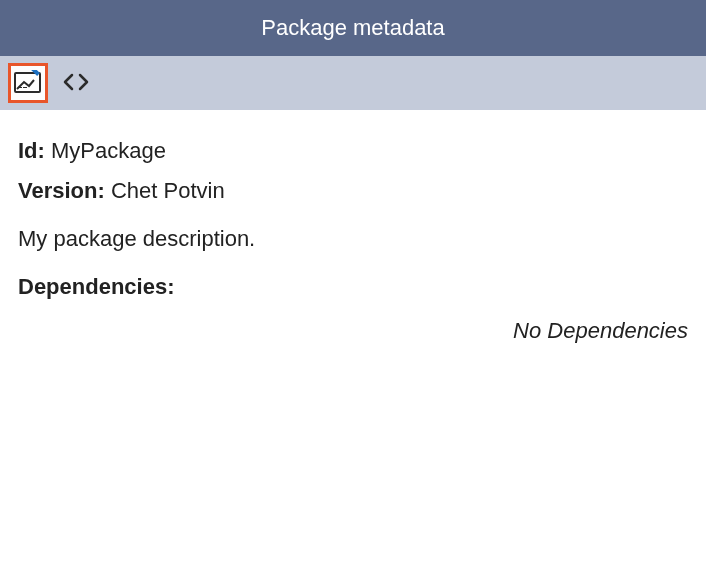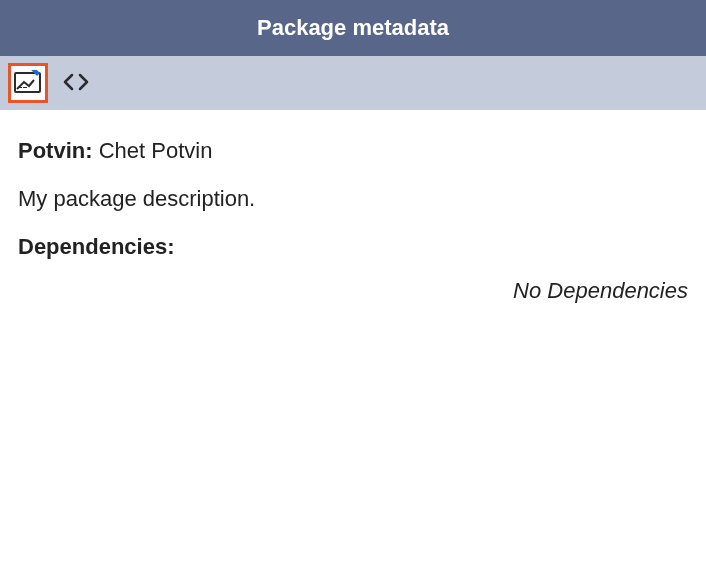--- a/index.html
+++ b/index.html
@@ -11,21 +11,21 @@
       overflow: hidden;
     }
     .titlebar {
       background: #586789;
       color: #ffffff;
       height: 56px;
       display: flex;
       align-items: center;
       justify-content: center;
       font-size: 22px;
-      font-weight: 700;
+      font-weight: 400;
     }
     .toolbar {
       background: #c4cbda;
       height: 54px;
       display: flex;
       align-items: center;
       padding: 0 8px;
       gap: 8px;
     }
     .tool-btn {
@@ -96,21 +96,25 @@
       <svg width="26" height="20" viewBox="0 0 26 20">
         <path d="M9 3 L2 10 L9 17" stroke="#2b2b2b" stroke-width="2.5" fill="none" stroke-linejoin="round" stroke-linecap="round"></path>
         <path d="M17 3 L24 10 L17 17" stroke="#2b2b2b" stroke-width="2.5" fill="none" stroke-linejoin="round" stroke-linecap="round"></path>
       </svg>
     </span>
   </button>
 </div>
 
 <div class="content">
   <div class="field-row">
-    <span class="field-label">Potvin:</span>
+    <span class="field-label">Id:</span>
+    <span class="field-value">MyPackage</span>
+  </div>
+  <div class="field-row">
+    <span class="field-label">Version:</span>
     <span class="field-value">Chet Potvin</span>
   </div>
   <div class="description-text">My package description.</div>
   <div class="field-row">
     <span class="field-label">Dependencies:</span>
   </div>
   <div class="no-deps">No Dependencies</div>
 </div>
 
 </body></html>

